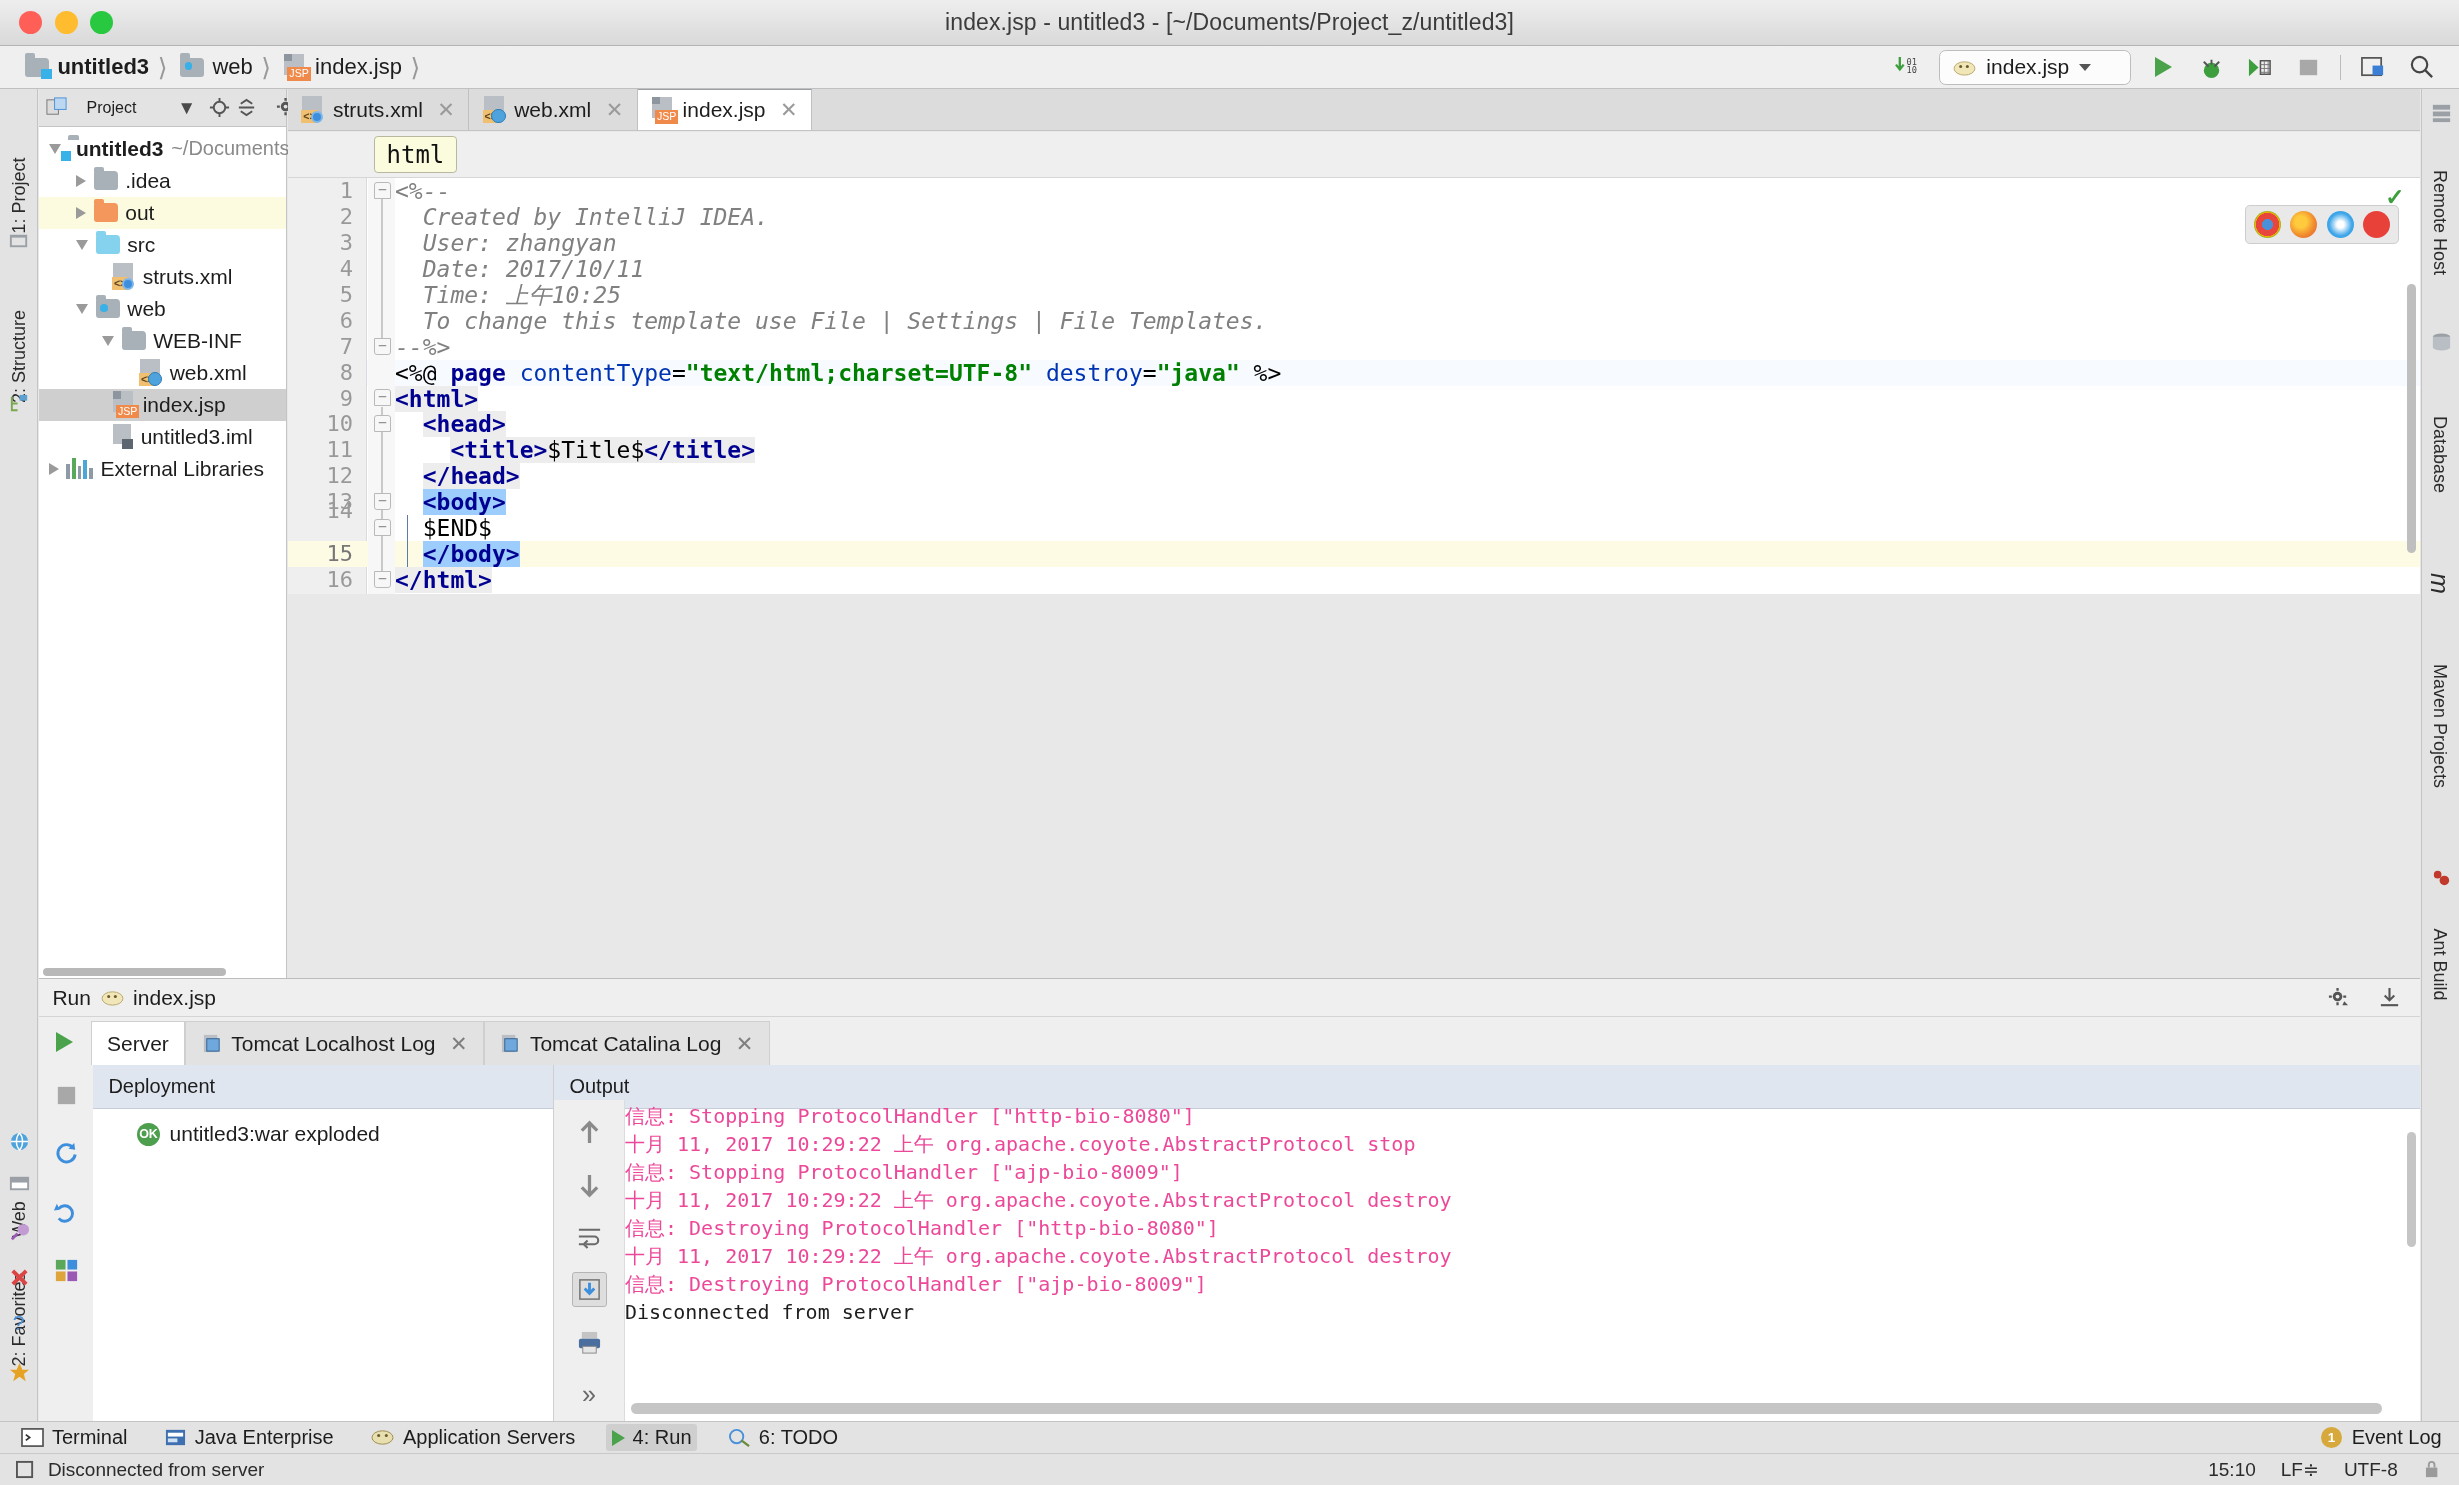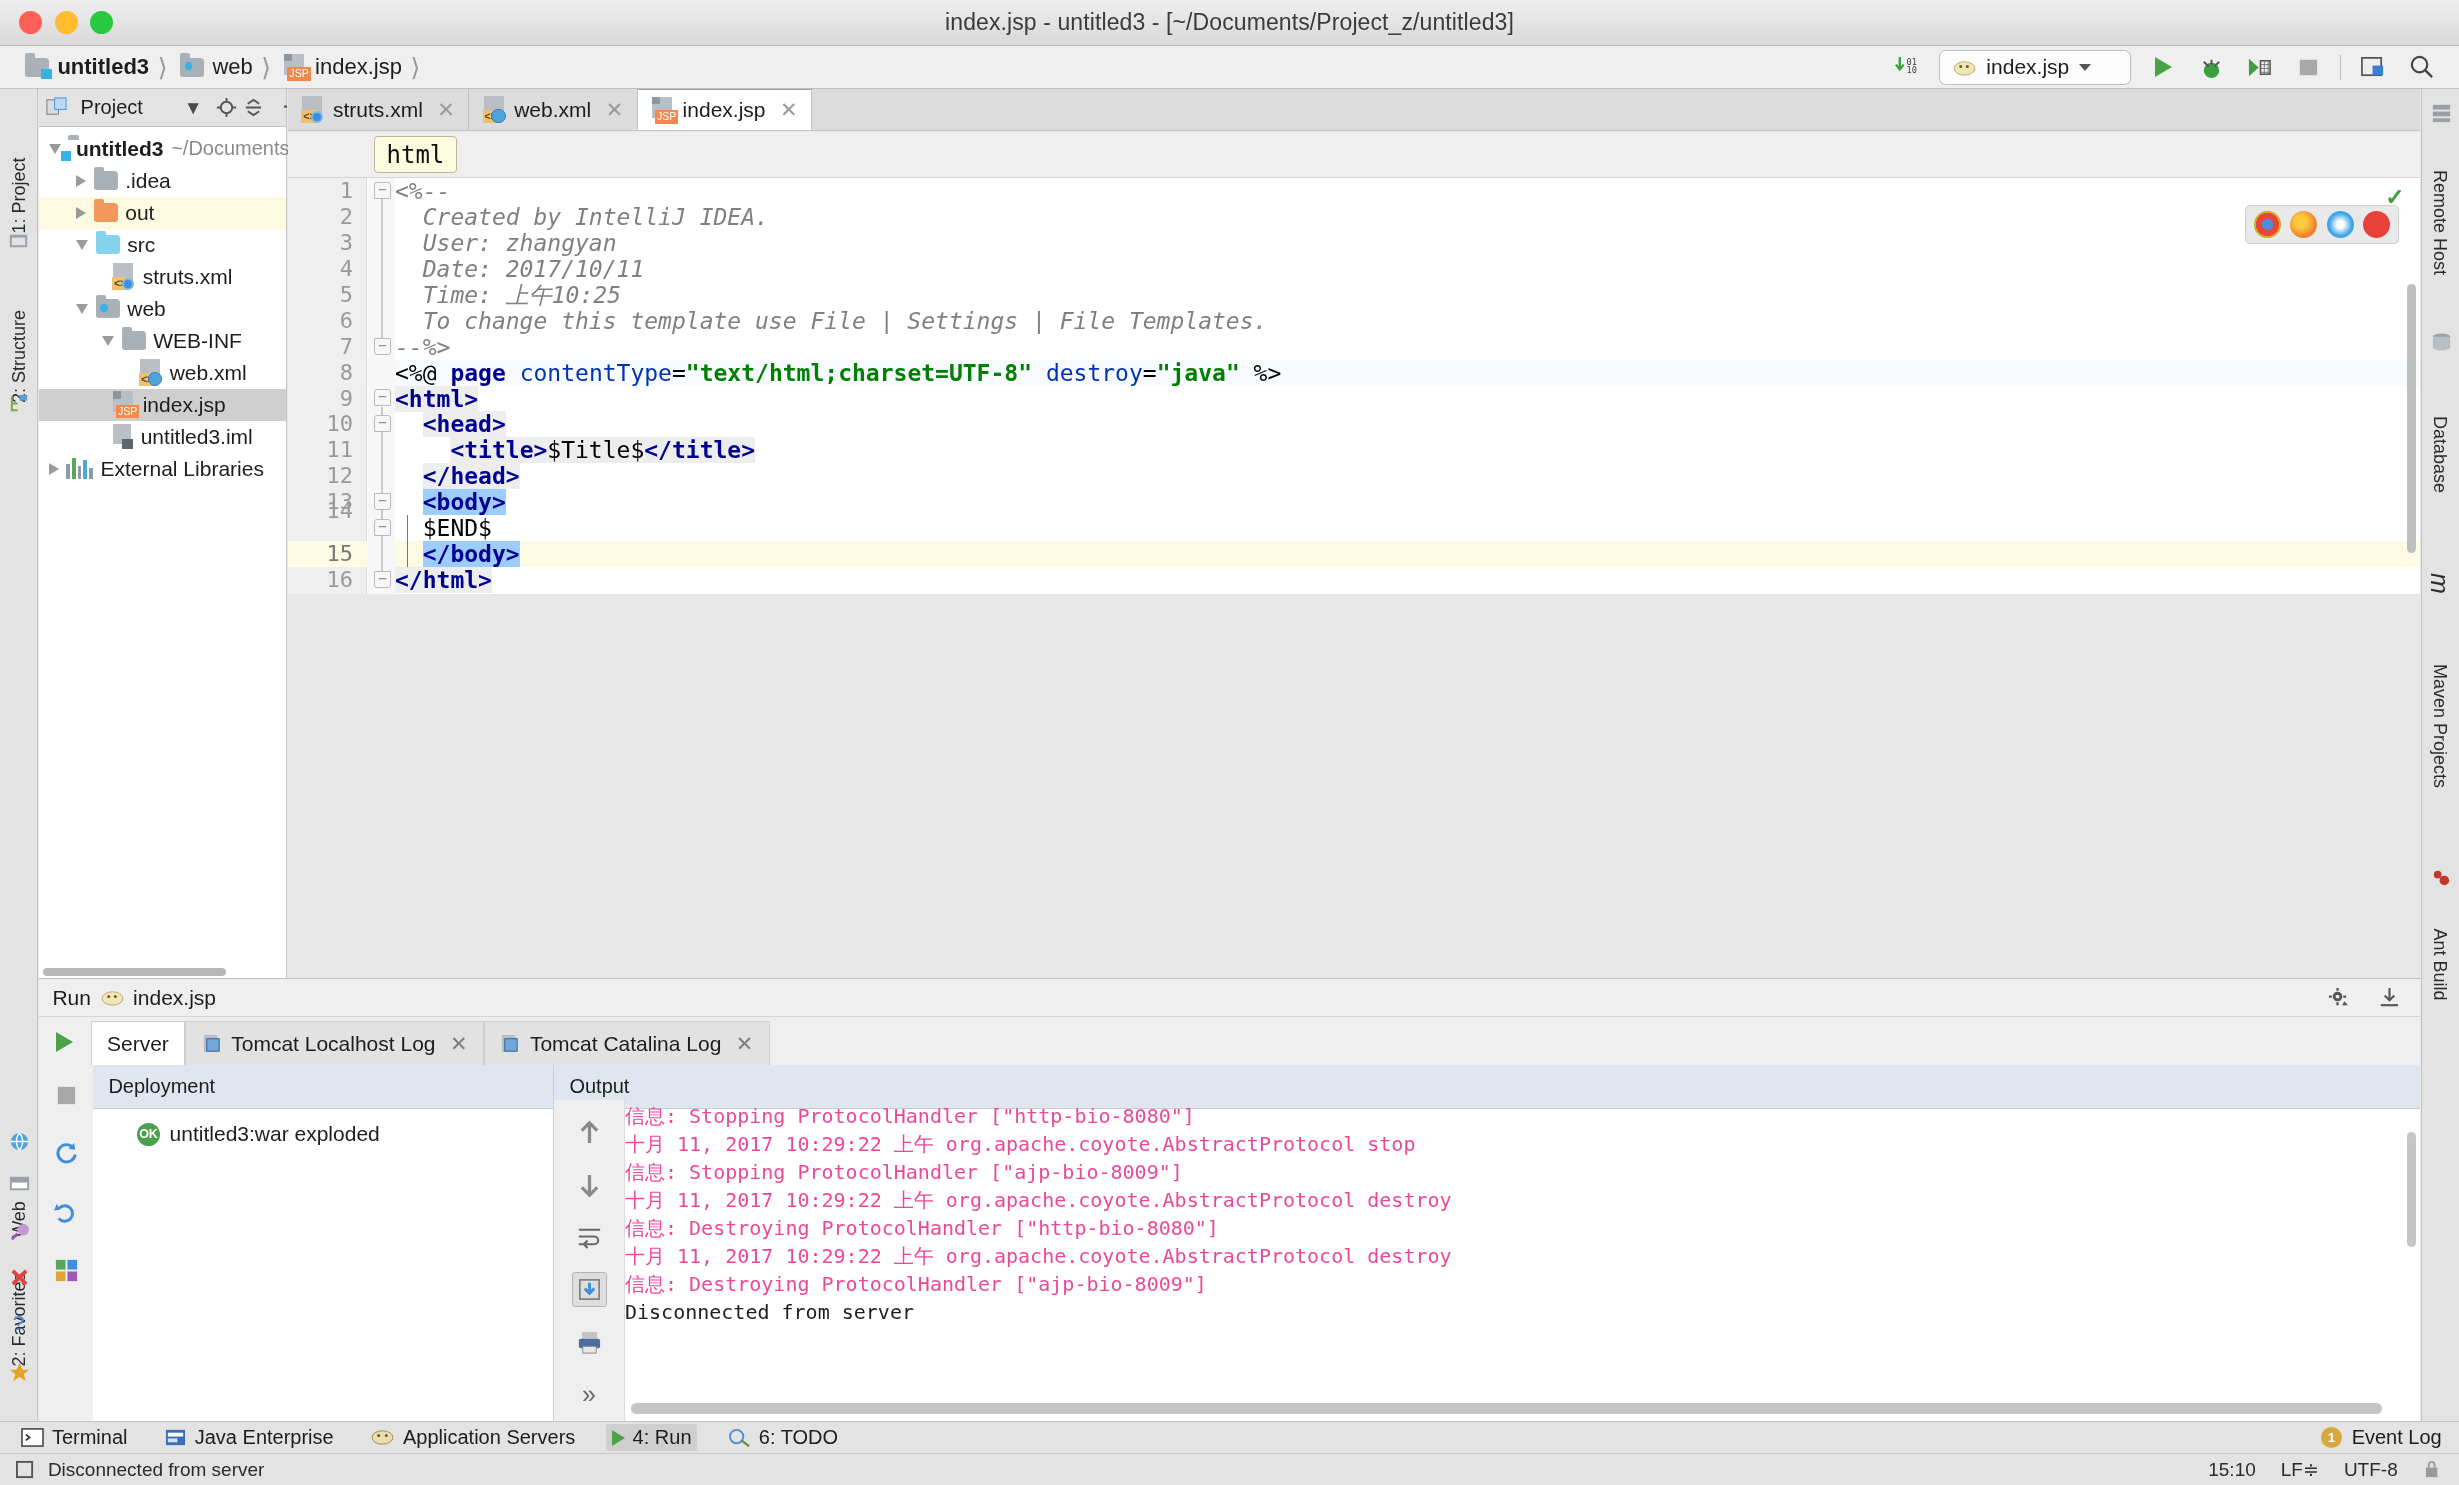--- a/index.html
+++ b/index.html
@@ -104,21 +104,21 @@
 
   
   .projpanel {
     position: absolute; left: 39px; top: 89px; width: 248px; height: 893px;
     background: #fff; border-right: 1px solid #c4c4c4;
   }
   .proj-header {
     height: 38px; background: #e3e3e3; border-bottom: 1px solid #c4c4c4;
     display: flex; align-items: center; padding: 0 5.8px; gap: 5.8px;
   }
-  .proj-title { font-size: 20px; margin-left: 7px; }
+  .proj-title { font-size: 16px; margin-left: 13px; }
   .hdr-ico { width: 23px; height: 23px; display:flex; align-items:center; justify-content:center;
              color:#4a4a4a; font-size: 19px; }
   .tree { padding-top: 5.8px; font-size: 21px; }
   .node {
     display: flex; align-items: center; height: 32px; gap: 7.7px; white-space: nowrap;
   }
   .node.selected { background: #cfcfcf; }
   .node.highlight { background: #fdfbdf; }
   .arrow { width: 15.4px; height: 15.4px; margin-left: 1.9px; flex: none; }
   .arrow.closed { border-left: 10.6px solid #9a9a9a; border-top: 6.7px solid transparent;

